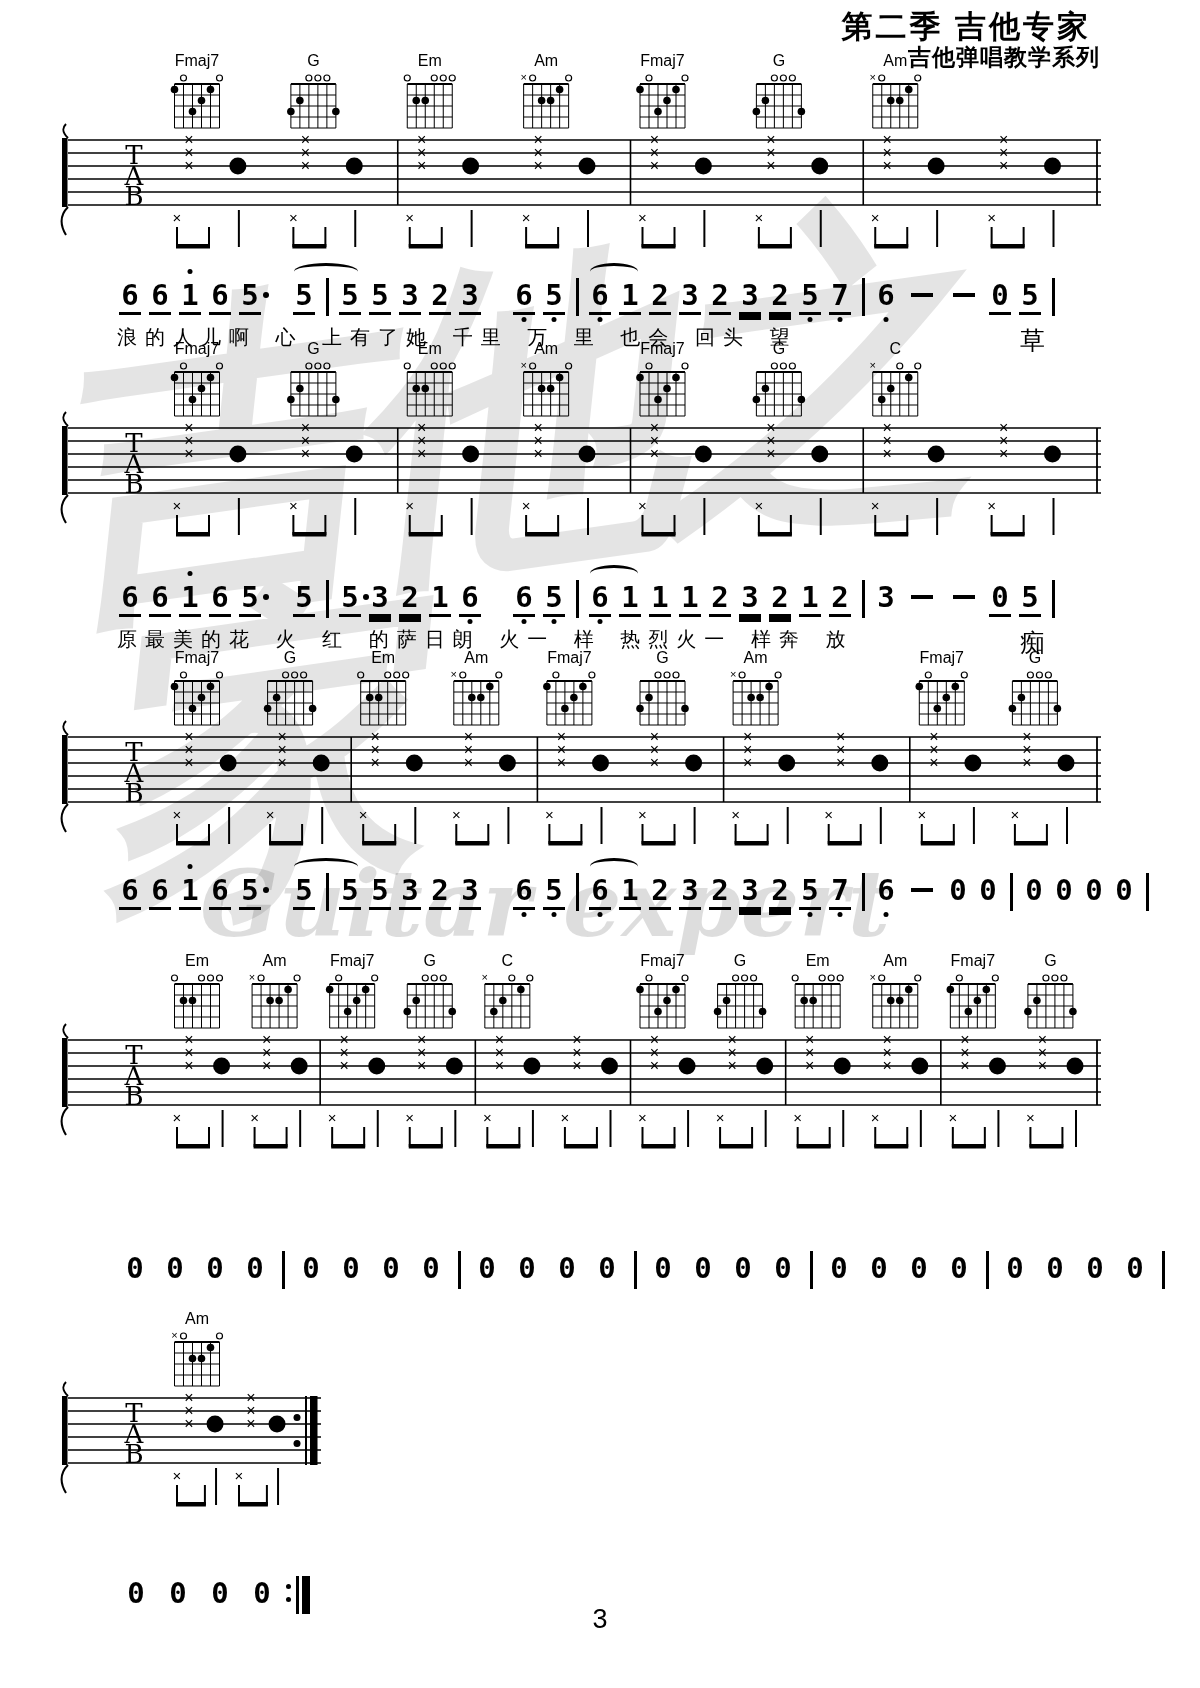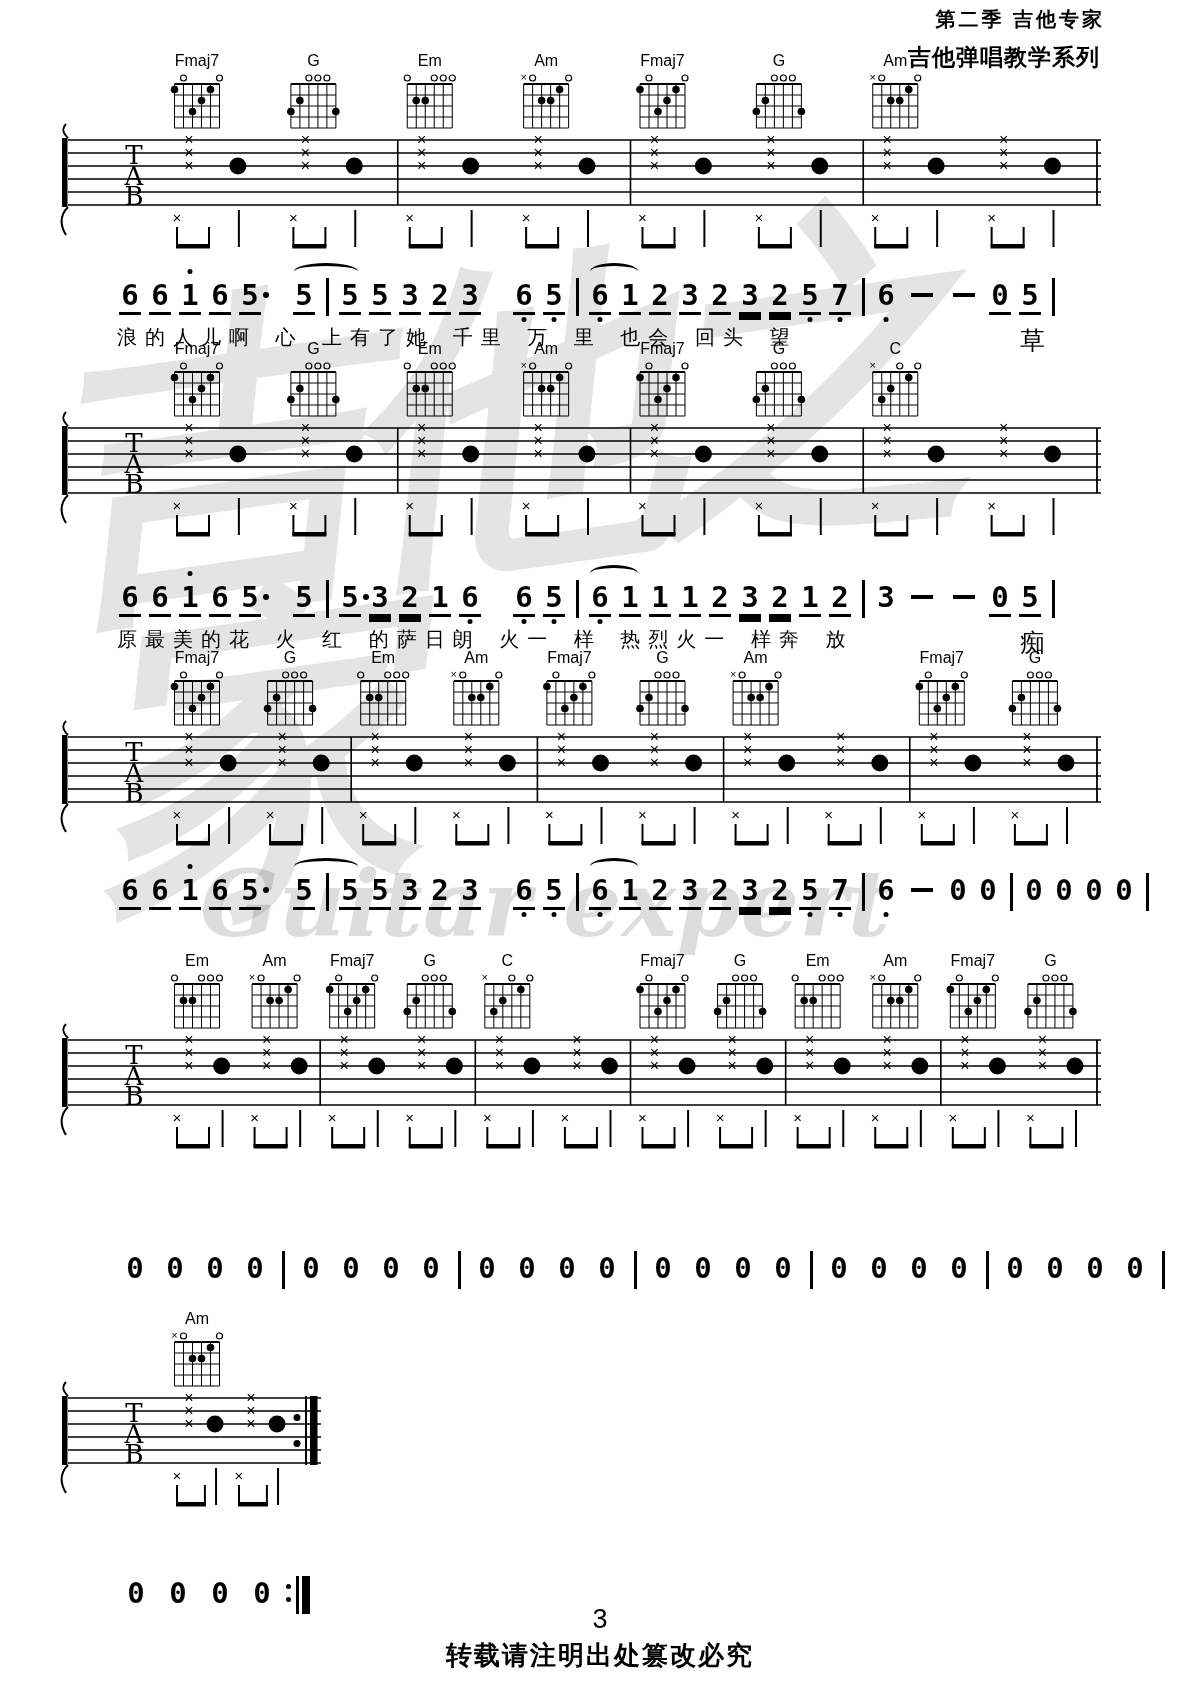--- a/index.html
+++ b/index.html
@@ -5,21 +5,21 @@
   html,body{margin:0;padding:0;background:#888;}
   .page{position:relative;width:1200px;height:1688px;background:#fff;color:#000;overflow:hidden;
         font-family:"Liberation Sans",sans-serif;}
   
   .wm-cn{position:absolute;left:60px;top:250px;width:1100px;font-family:"DejaVu Serif",serif;
          font-style:italic;font-weight:bold;font-size:330px;line-height:300px;color:#000;
          opacity:0.10;transform:rotate(-8deg);letter-spacing:-30px;z-index:0;pointer-events:none;}
   .wm-en{position:absolute;left:200px;top:850px;font-family:"DejaVu Serif",serif;font-style:italic;
          font-weight:bold;font-size:92px;color:#000;opacity:0.13;z-index:0;pointer-events:none;}
   .layer{position:absolute;z-index:1;}
-  .hdr-title{position:absolute;top:6px;right:95px;font-size:20px;font-weight:bold;letter-spacing:3px;z-index:2;}
+  .hdr-title{position:absolute;top:6px;right:109px;font-size:31px;font-weight:bold;letter-spacing:3px;z-index:2;}
   .hdr-sub{position:absolute;top:42px;right:100px;font-size:23px;font-weight:bold;letter-spacing:1px;z-index:2;}
   .sys{position:absolute;left:60px;z-index:1;}
   .jp{position:absolute;left:115px;z-index:1;}
   .jp-row{position:relative;white-space:nowrap;height:46px;}
   .tok{position:relative;display:inline-block;width:30px;height:42px;text-align:center;vertical-align:top;
        font-family:"DejaVu Sans Mono",monospace;font-weight:700;font-size:29px;}
   .tok .n{display:inline-block;line-height:34px;padding:0 2px;}
   .u1 .n{border-bottom:3px solid #000;}
   .u2 .n{border-bottom:3px solid #000;box-shadow:0 5px 0 0 #000;}
   .dhi{position:absolute;top:-9px;left:50%;transform:translateX(-50%);width:5px;height:5px;background:#000;border-radius:50%;}
@@ -1259,14 +1259,13 @@
         <div class="jp-row"><span class="tok u1"><span class="n">6</span></span><span class="tok u1"><span class="n">6</span></span><span class="tok u1"><span class="n">1</span><span class="dhi"></span></span><span class="tok u1"><span class="n">6</span></span><span class="tok u1"><span class="n">5</span><span class="aug"></span></span><span class="tok sp"></span><span class="tok u1"><span class="n">5</span></span><span class="tok bar"></span><span class="tok u1"><span class="n">5</span></span><span class="tok u1"><span class="n">5</span></span><span class="tok u1"><span class="n">3</span></span><span class="tok u1"><span class="n">2</span></span><span class="tok u1"><span class="n">3</span></span><span class="tok sp"></span><span class="tok u1"><span class="n">6</span><span class="dlo"></span></span><span class="tok u1"><span class="n">5</span><span class="dlo"></span></span><span class="tok bar"></span><span class="tok u1"><span class="n">6</span><span class="dlo"></span></span><span class="tok u1"><span class="n">1</span></span><span class="tok u1"><span class="n">2</span></span><span class="tok u1"><span class="n">3</span></span><span class="tok u1"><span class="n">2</span></span><span class="tok u2"><span class="n">3</span></span><span class="tok u2"><span class="n">2</span></span><span class="tok u1"><span class="n">5</span><span class="dlo"></span></span><span class="tok u1"><span class="n">7</span><span class="dlo"></span></span><span class="tok bar"></span><span class="tok"><span class="n">6</span><span class="dlo"></span></span><span class="tok dash"></span><span class="tok"><span class="n">0</span></span><span class="tok"><span class="n">0</span></span><span class="tok bar"></span><span class="tok"><span class="n">0</span></span><span class="tok"><span class="n">0</span></span><span class="tok"><span class="n">0</span></span><span class="tok"><span class="n">0</span></span><span class="tok bar"></span><div class="tie" style="left: 179px; width: 64px;"></div><div class="tie" style="left: 475px; width: 48px;"></div></div>
       </div>
       <div class="jp" style="top: 1251px;">
         <div class="jp-row"><span class="tok" style="width: 40px;"><span class="n">0</span></span><span class="tok" style="width: 40px;"><span class="n">0</span></span><span class="tok" style="width: 40px;"><span class="n">0</span></span><span class="tok" style="width: 40px;"><span class="n">0</span></span><span class="tok bar"></span><span class="tok" style="width: 40px;"><span class="n">0</span></span><span class="tok" style="width: 40px;"><span class="n">0</span></span><span class="tok" style="width: 40px;"><span class="n">0</span></span><span class="tok" style="width: 40px;"><span class="n">0</span></span><span class="tok bar"></span><span class="tok" style="width: 40px;"><span class="n">0</span></span><span class="tok" style="width: 40px;"><span class="n">0</span></span><span class="tok" style="width: 40px;"><span class="n">0</span></span><span class="tok" style="width: 40px;"><span class="n">0</span></span><span class="tok bar"></span><span class="tok" style="width: 40px;"><span class="n">0</span></span><span class="tok" style="width: 40px;"><span class="n">0</span></span><span class="tok" style="width: 40px;"><span class="n">0</span></span><span class="tok" style="width: 40px;"><span class="n">0</span></span><span class="tok bar"></span><span class="tok" style="width: 40px;"><span class="n">0</span></span><span class="tok" style="width: 40px;"><span class="n">0</span></span><span class="tok" style="width: 40px;"><span class="n">0</span></span><span class="tok" style="width: 40px;"><span class="n">0</span></span><span class="tok bar"></span><span class="tok" style="width: 40px;"><span class="n">0</span></span><span class="tok" style="width: 40px;"><span class="n">0</span></span><span class="tok" style="width: 40px;"><span class="n">0</span></span><span class="tok" style="width: 40px;"><span class="n">0</span></span><span class="tok bar"></span></div>
       </div>
       <div class="jp" style="top: 1576px;">
         <div class="jp-row"><span class="tok" style="width: 42px;"><span class="n">0</span></span><span class="tok" style="width: 42px;"><span class="n">0</span></span><span class="tok" style="width: 42px;"><span class="n">0</span></span><span class="tok" style="width: 42px;"><span class="n">0</span></span><span class="tok rep"><span class="rep-dots"></span><span class="rep-thin"></span><span class="rep-thick"></span></span></div>
       </div>
     </div>
   <div class="pg-num">3</div>
-  <div class="pg-notice">转载请注明出处篡改必究</div>
 </div>
 
 </body></html>

